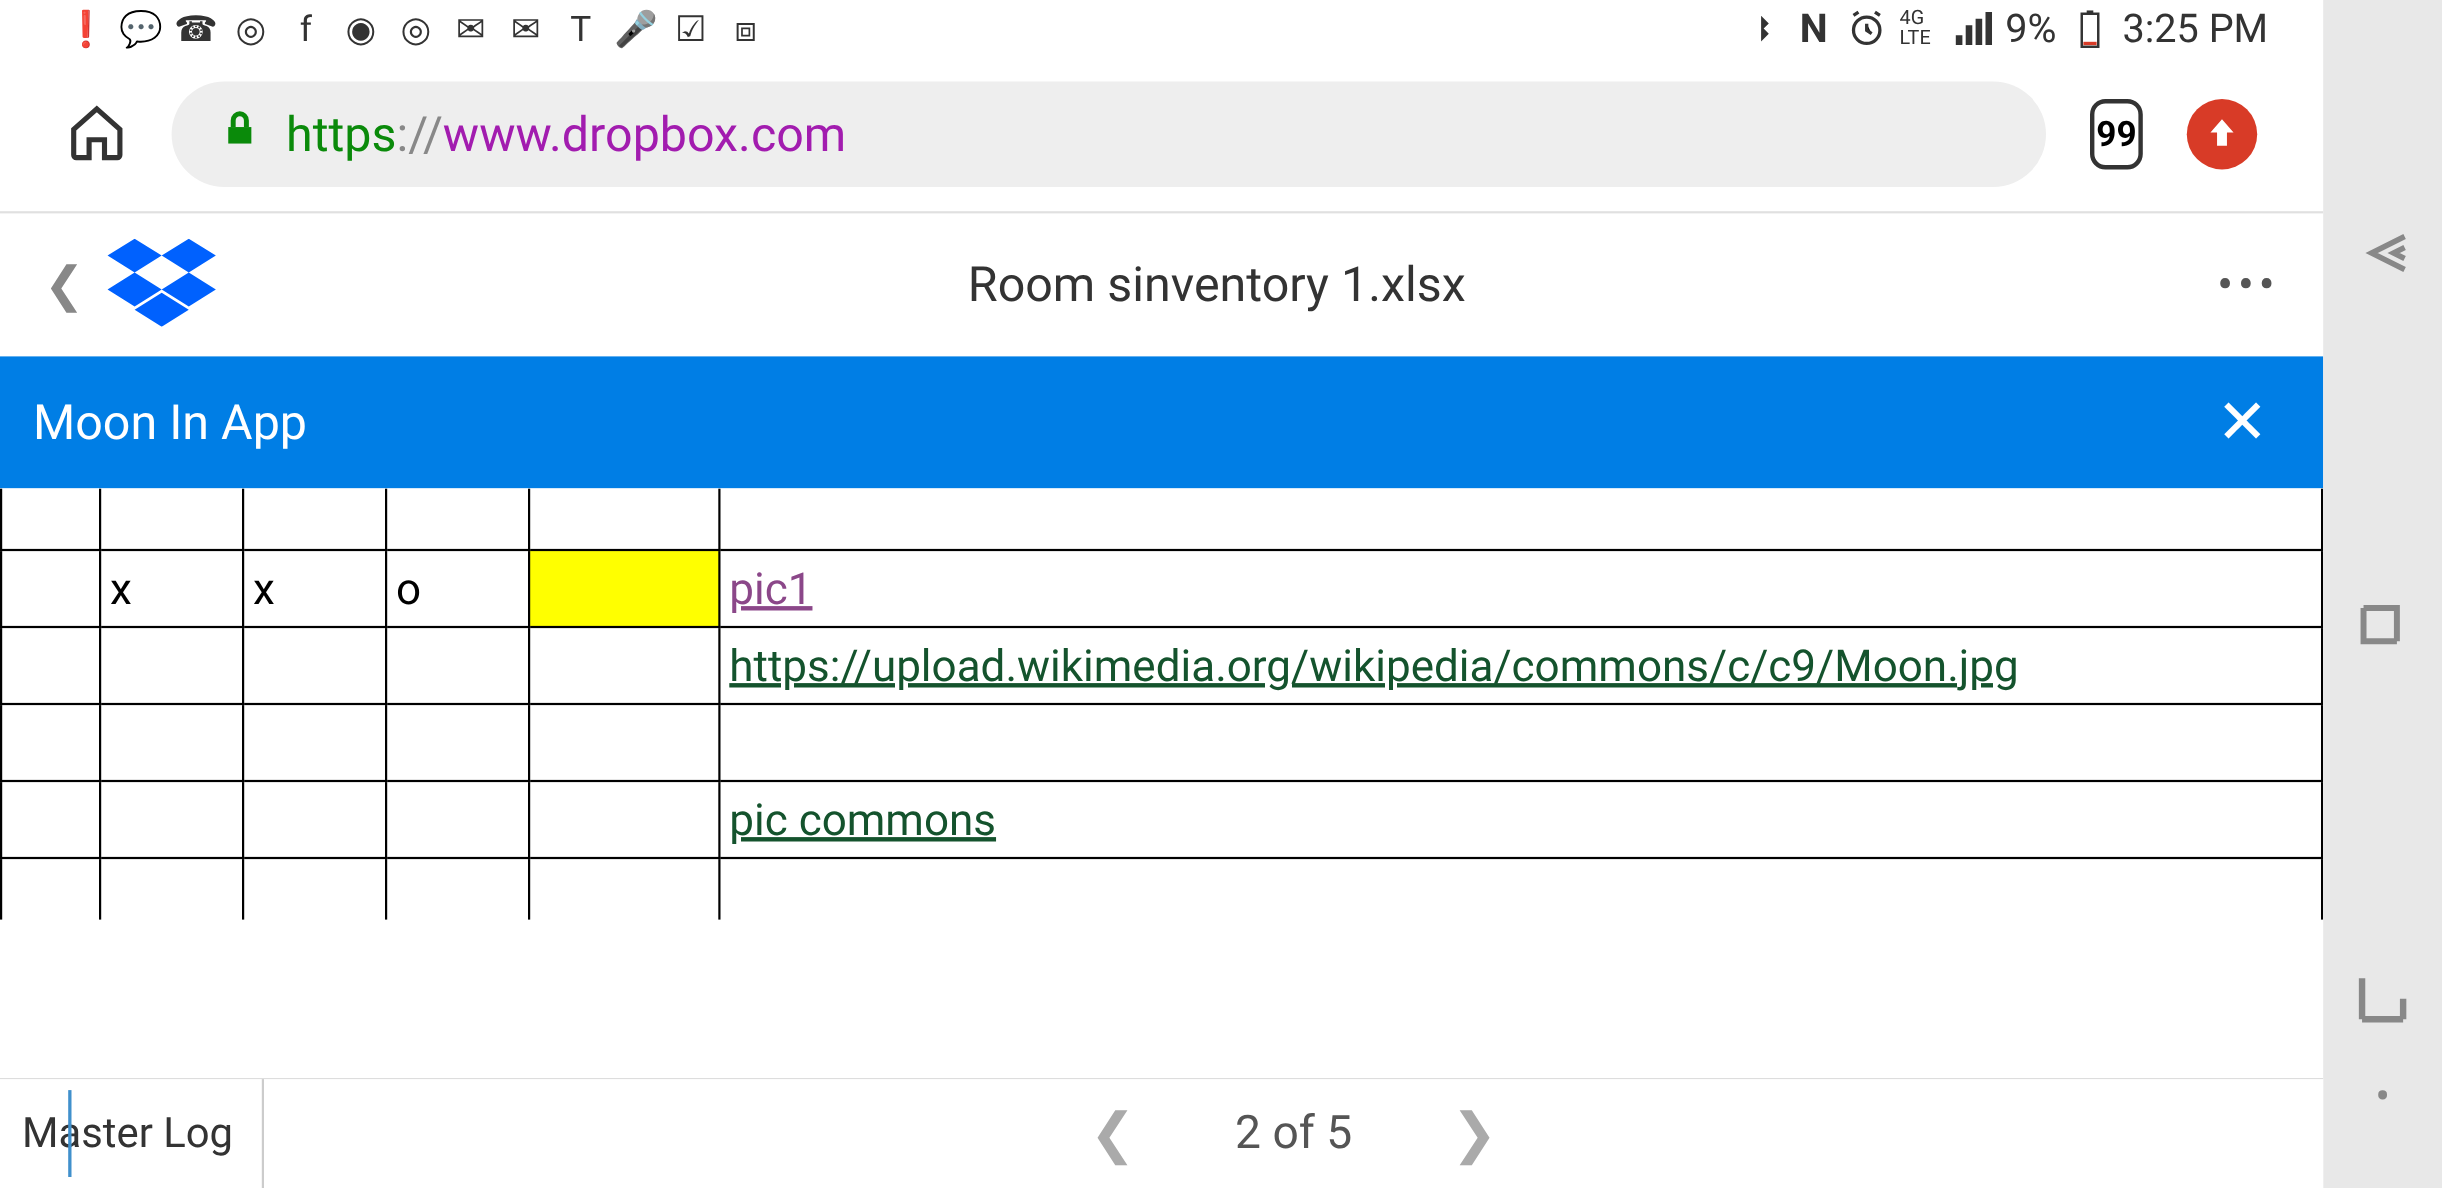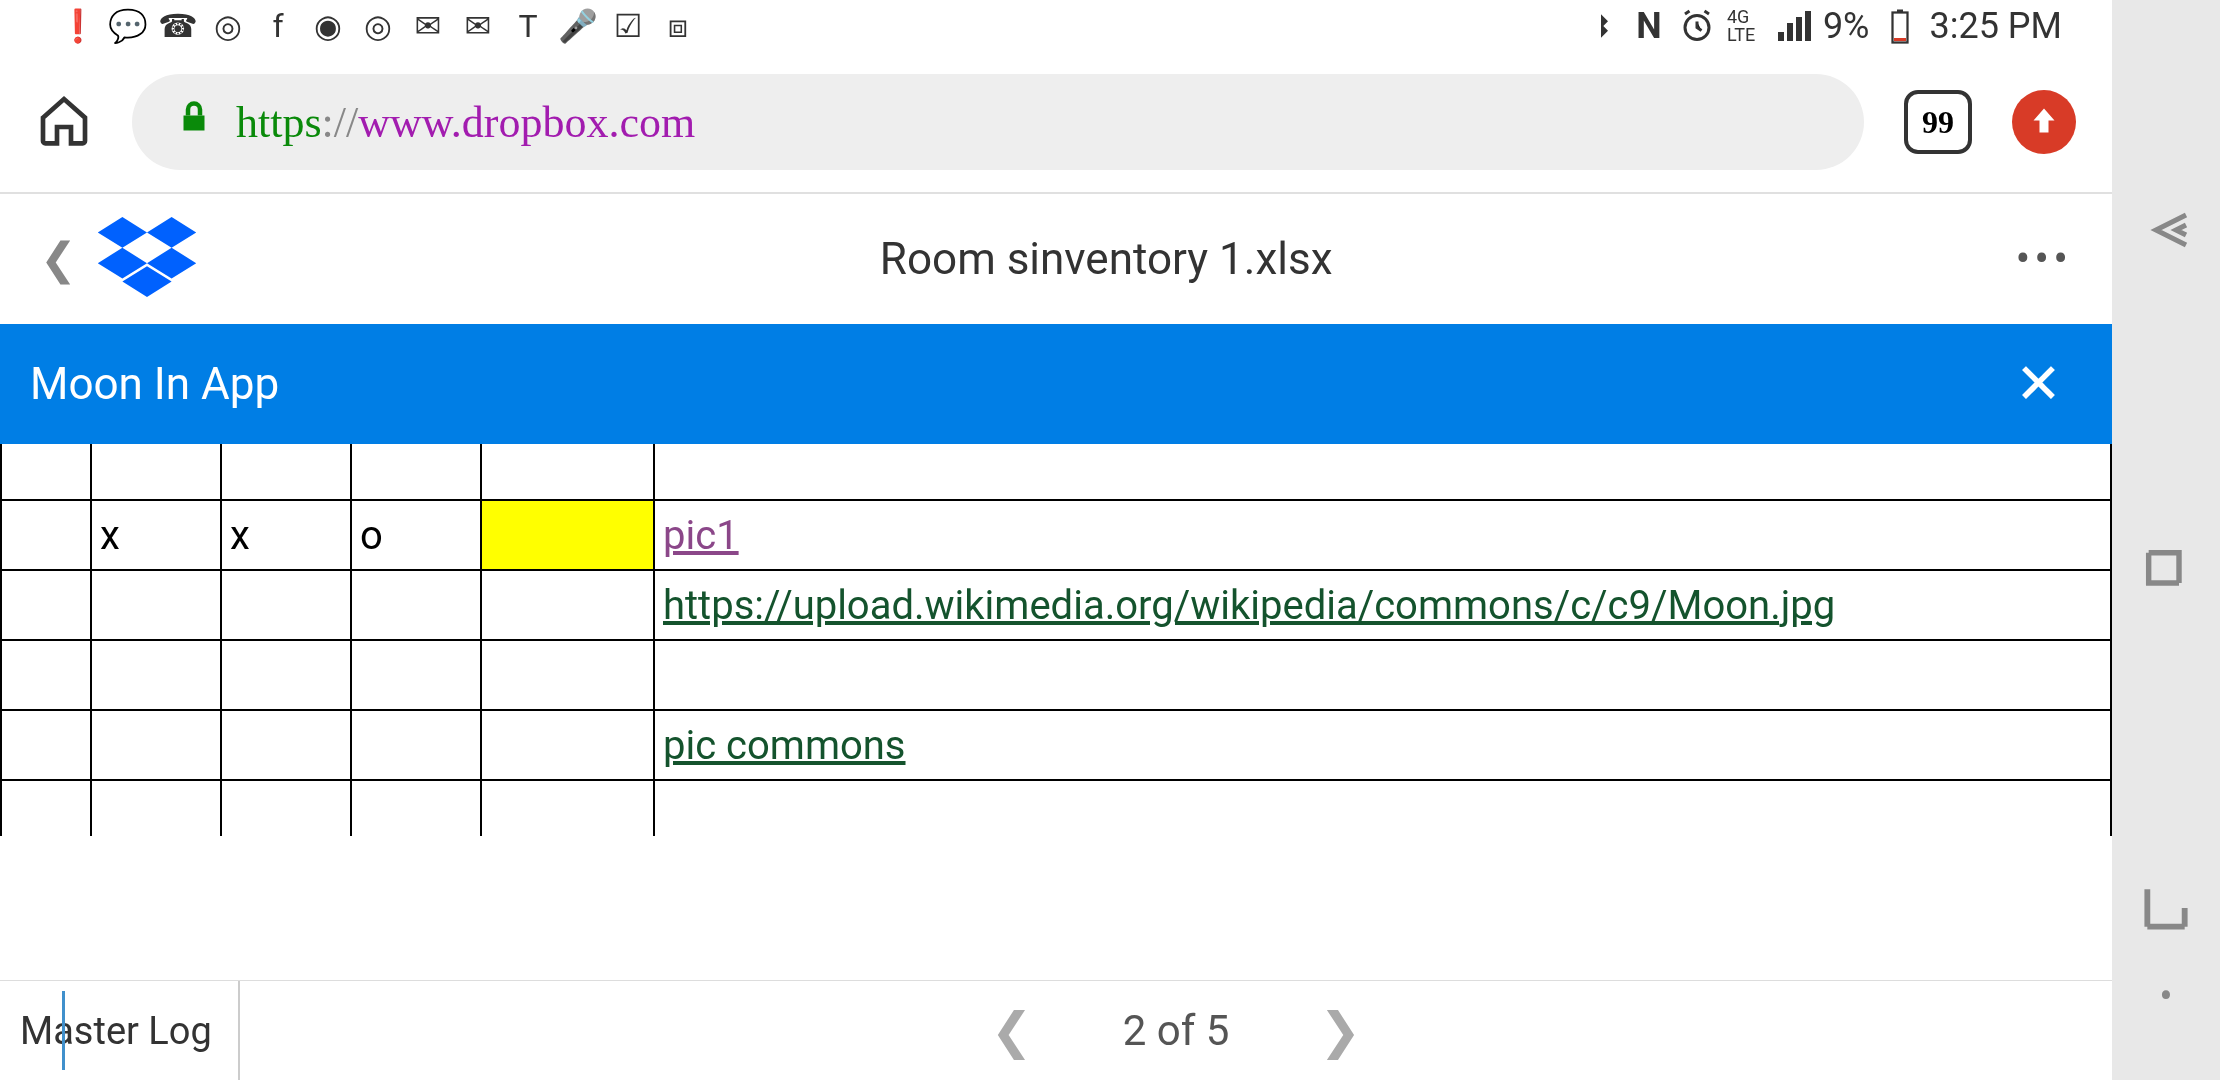--- a/index.html
+++ b/index.html
@@ -38,41 +38,40 @@
       font-size: 32px;
       color: #333;
     }
     .status-left { display: flex; gap: 14px; align-items: center; }
     .status-right { display: flex; gap: 12px; align-items: center; font-size: 36px; }
     .status-icon { width: 36px; height: 36px; display: inline-flex; align-items: center; justify-content: center; }
     .browser-bar {
       height: 140px;
       display: flex;
       align-items: center;
-      padding: 0 36px;
+      padding: 0 60px;
       gap: 40px;
-      font-family: Liberation Serif, serif;
     }
     .url-bar {
       flex: 1;
       height: 96px;
       background: #eeeeee;
       border-radius: 48px;
       display: flex;
       align-items: center;
       padding: 0 44px;
       font-size: 44px;
       gap: 24px;
     }
     .url-text { display: flex; align-items: baseline; overflow: hidden; white-space: nowrap; }
     .url-scheme { color: #0a8a0a; }
     .url-gray { color: #888; }
     .url-black { color: #a21caf; }
     .tab-count {
-      width: 68px; height: 64px; border: 4px solid #333; border-radius: 14px;
+      width: 48px; height: 64px; border: 4px solid #333; border-radius: 14px;
       display: flex; align-items: center; justify-content: center;
       font-size: 32px; font-weight: bold;
     }
     .download-btn {
       width: 64px; height: 64px; background: #d83b27; border-radius: 50%;
       display: flex; align-items: center; justify-content: center;
     }
     .divider { height: 2px; background: #e0e0e0; }
     .dropbox-header {
       height: 130px;

